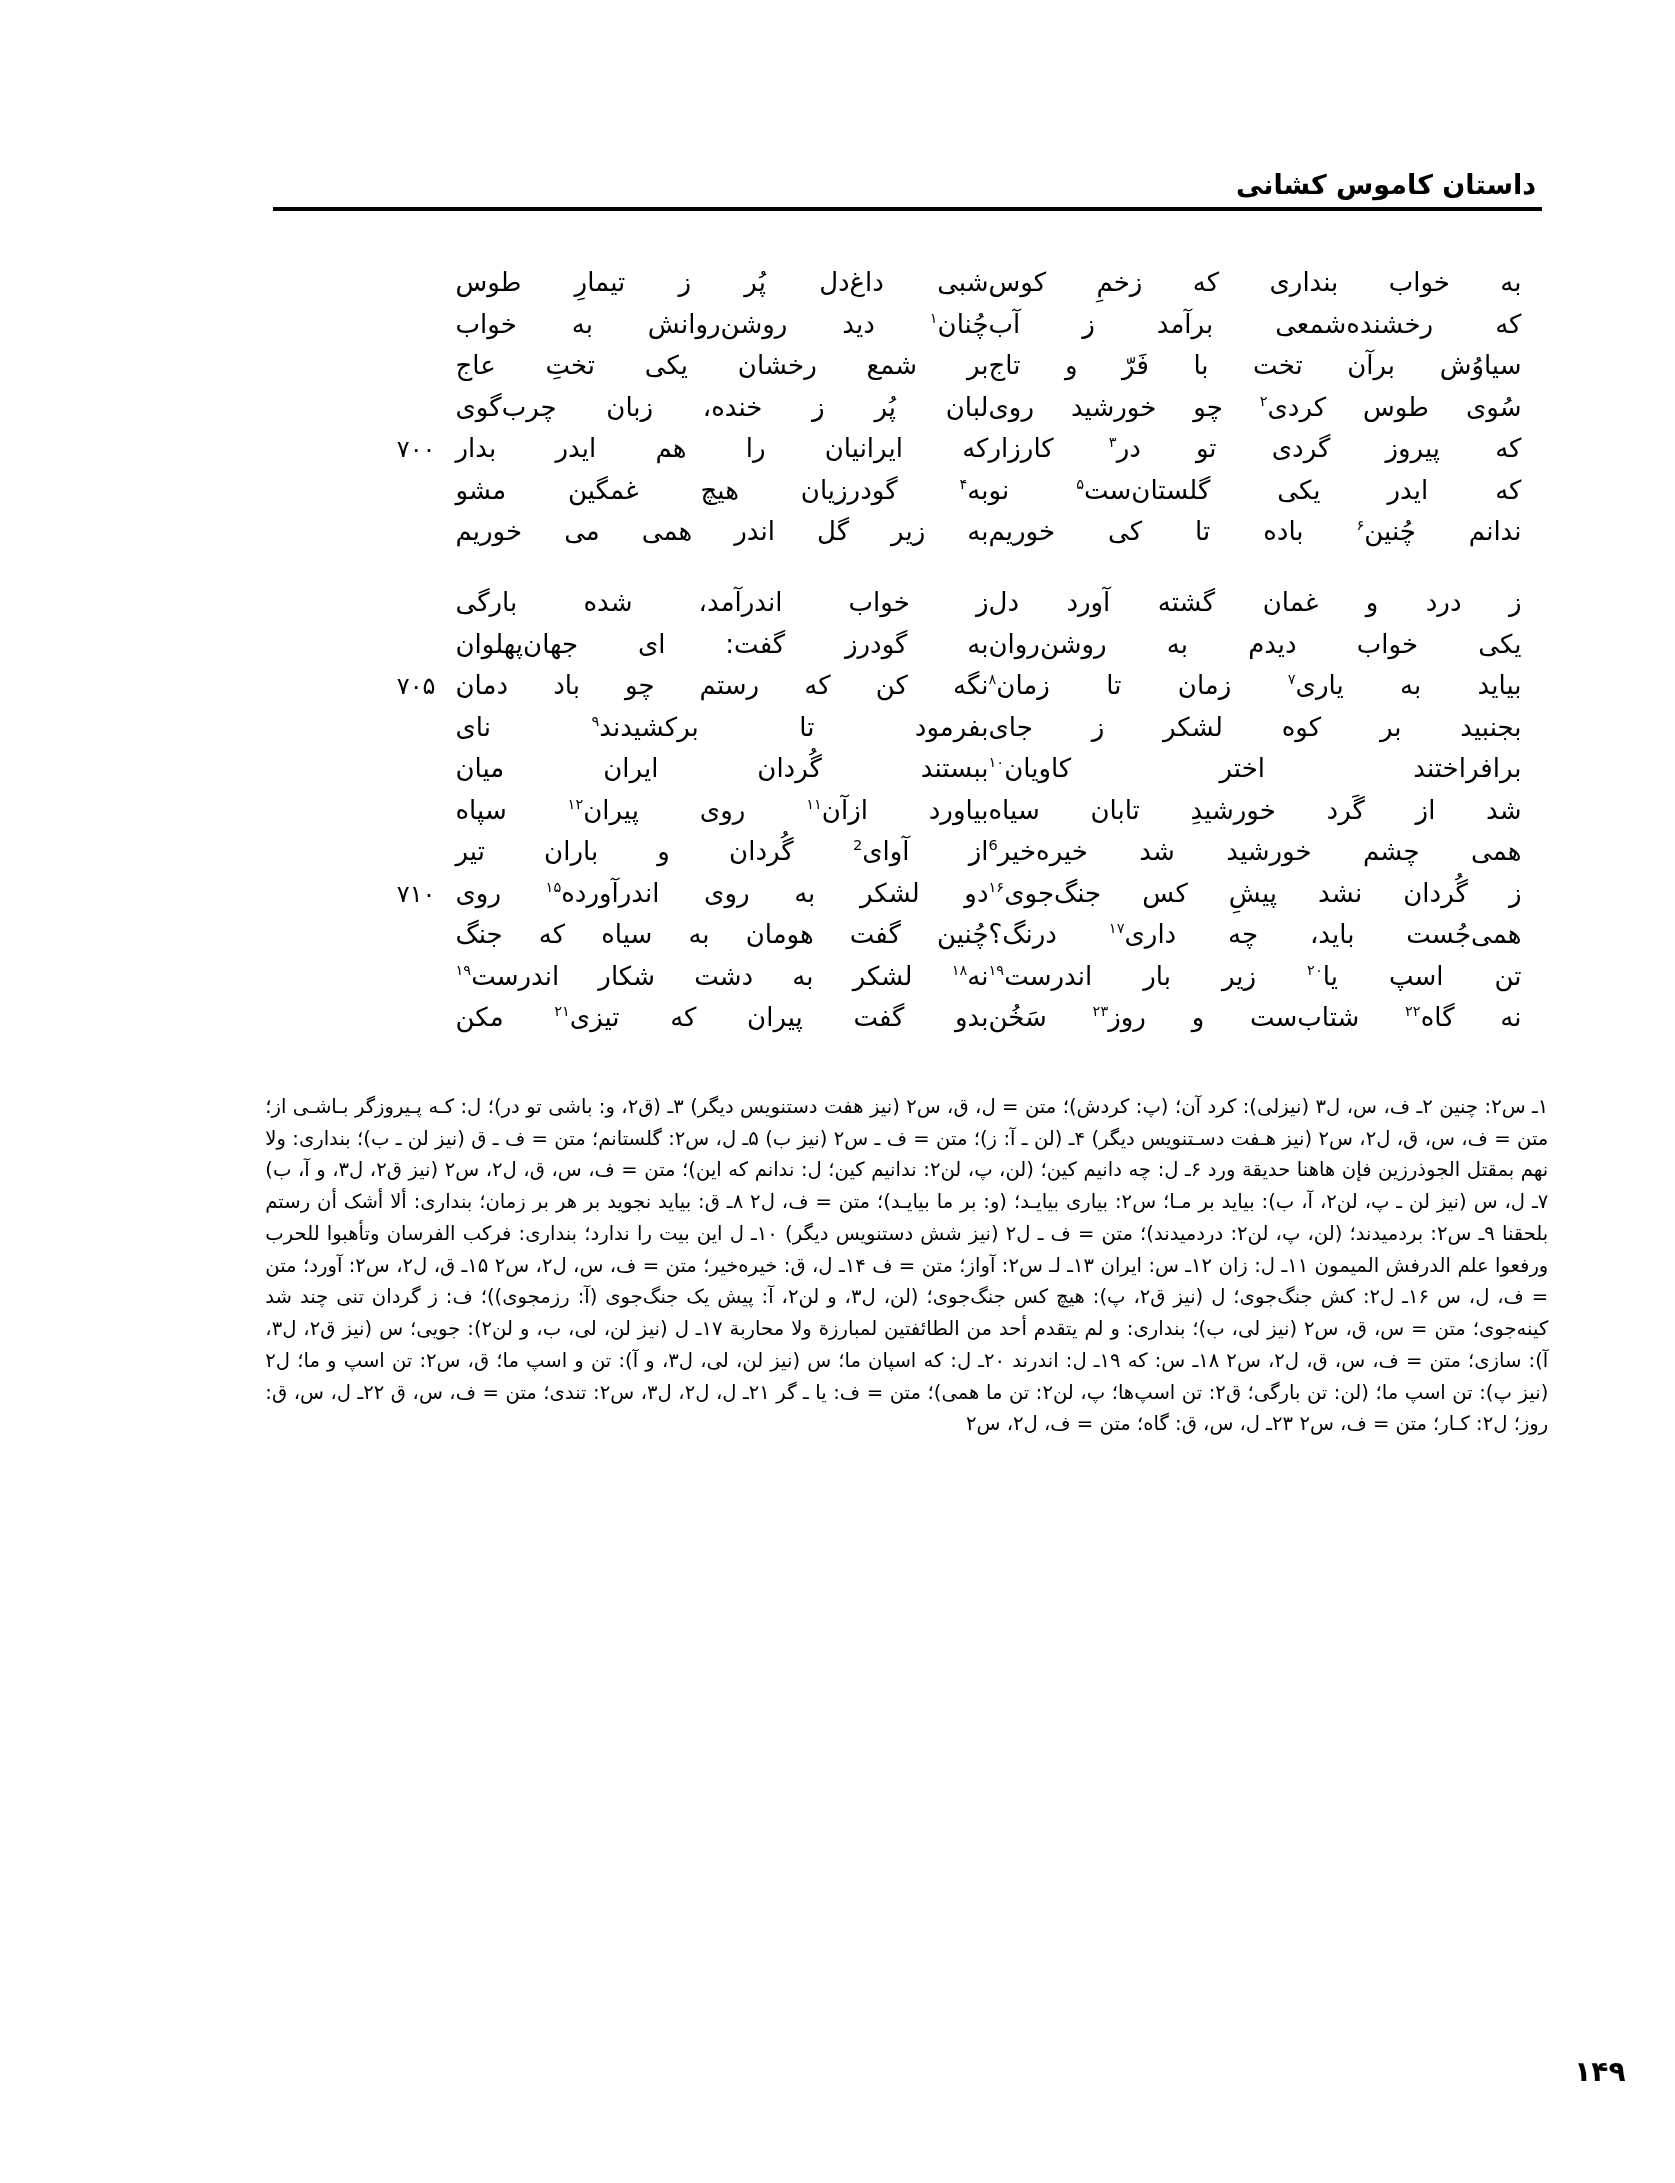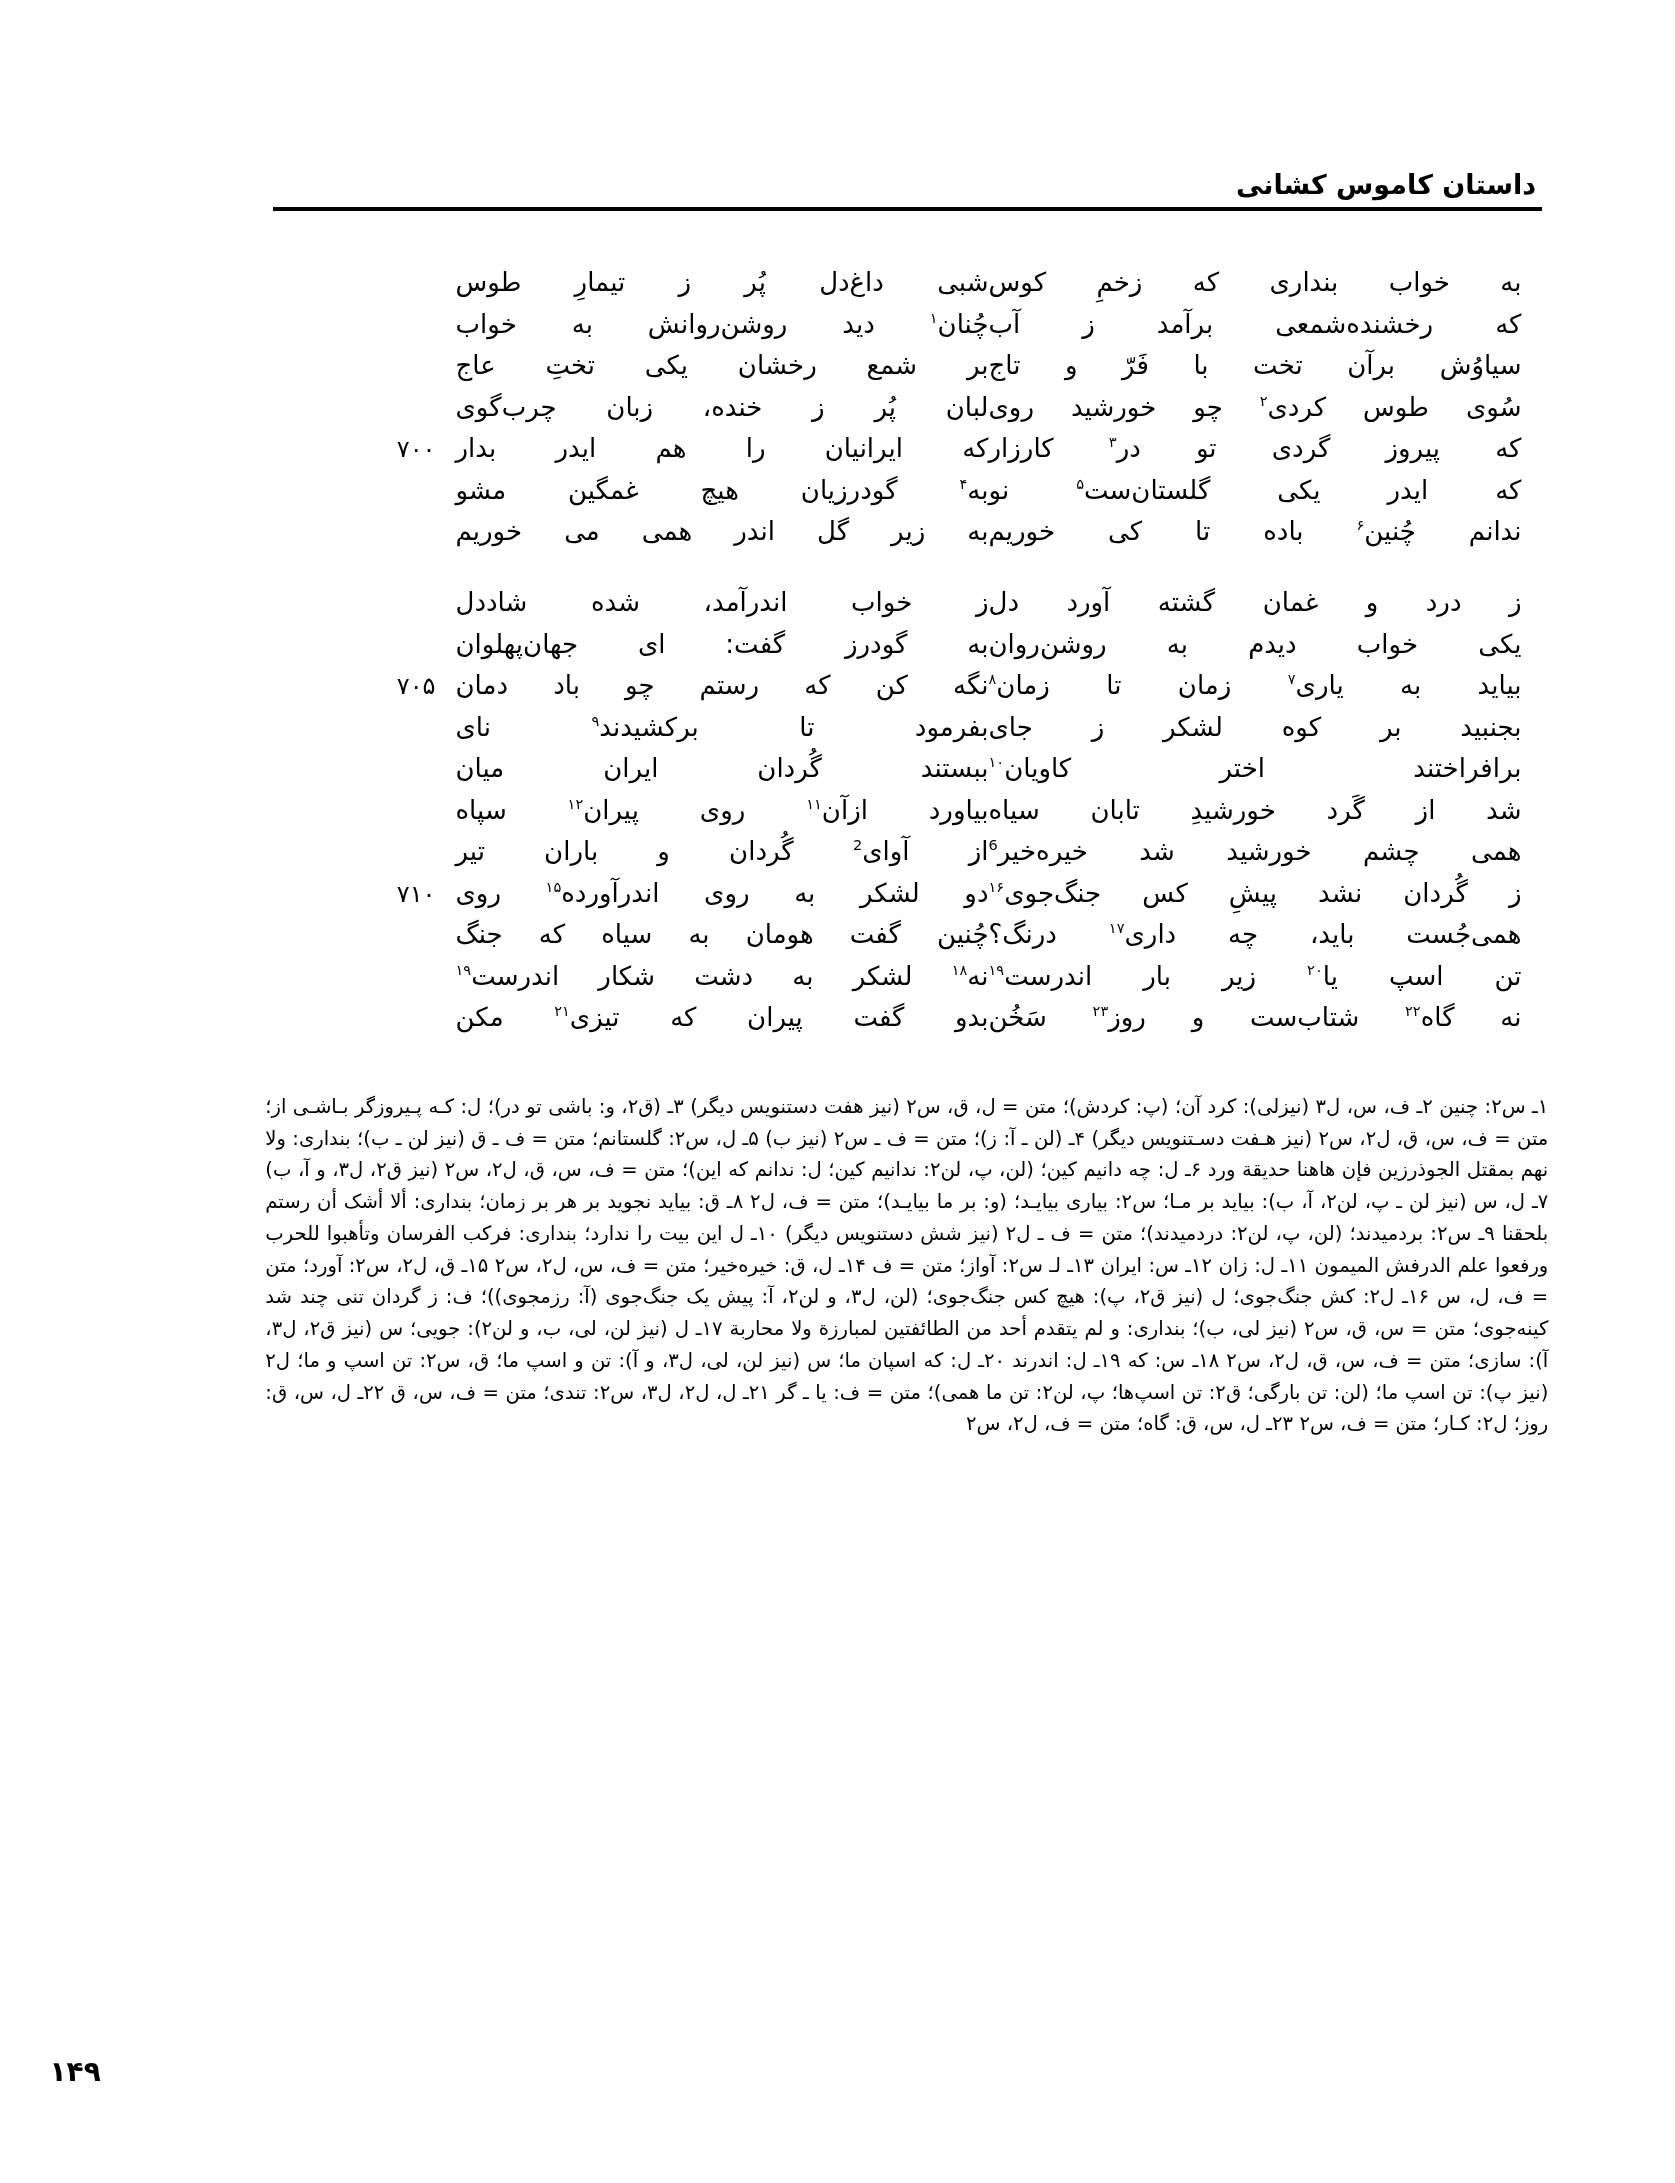--- a/index.html
+++ b/index.html
@@ -94,21 +94,21 @@
     text-align-last: right;
     width: 1283px;
     margin-right: -6.8px;
   }
   
   .folio {
     position: absolute;
     bottom: 95px;
     left: 0;
     right: 0;
-    text-align: left;
+    text-align: right;
     font-size: 28px;
     font-weight: bold;
     direction: rtl;
   }
 </style>
 </head>
 <body>
 
 <div class="page">
   <div class="inner">
@@ -152,21 +152,21 @@
         <div class="couplet">
           <div class="hemistich left">ندانم چُنین<sup>۶</sup> باده تا کی خوریم</div>
           <div class="hemistich right">به زیر گل اندر همی می خوریم</div>
           <div class="num-col"></div>
         </div>
       </div>
 
       <div class="stanza">
         <div class="couplet">
           <div class="hemistich left">ز درد و غمان گشته آورد دل</div>
-          <div class="hemistich right">ز خواب اندرآمد، شده شاددل</div>
+          <div class="hemistich right">ز خواب اندرآمد، شده بارگی</div>
           <div class="num-col"></div>
         </div>
         <div class="couplet">
           <div class="hemistich left">یکی خواب دیدم به روشن‌روان</div>
           <div class="hemistich right">به گودرز گفت: ای جهان‌پهلوان</div>
           <div class="num-col"></div>
         </div>
         <div class="couplet">
           <div class="hemistich left">بیاید به یاری<sup>۷</sup> زمان تا زمان<sup>۸</sup></div>
           <div class="hemistich right">نگه کن که رستم چو باد دمان</div>

